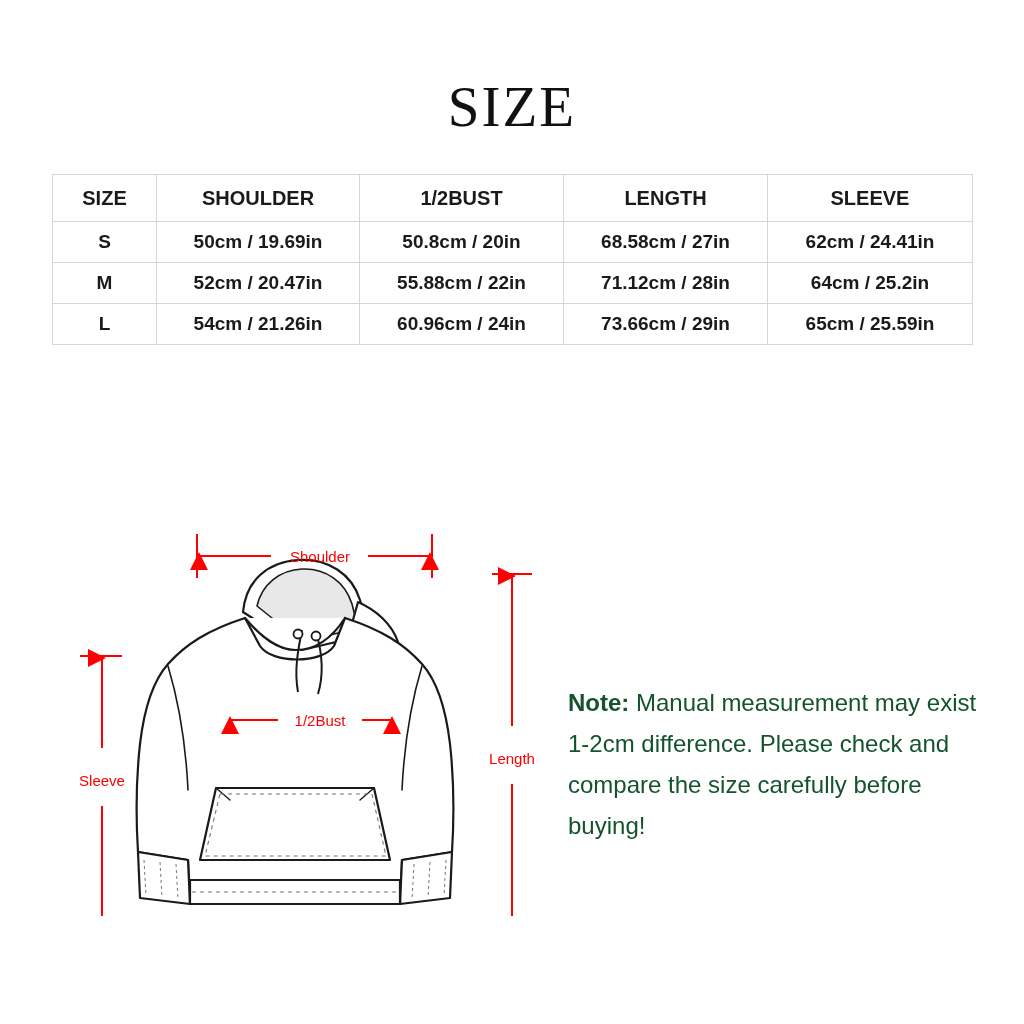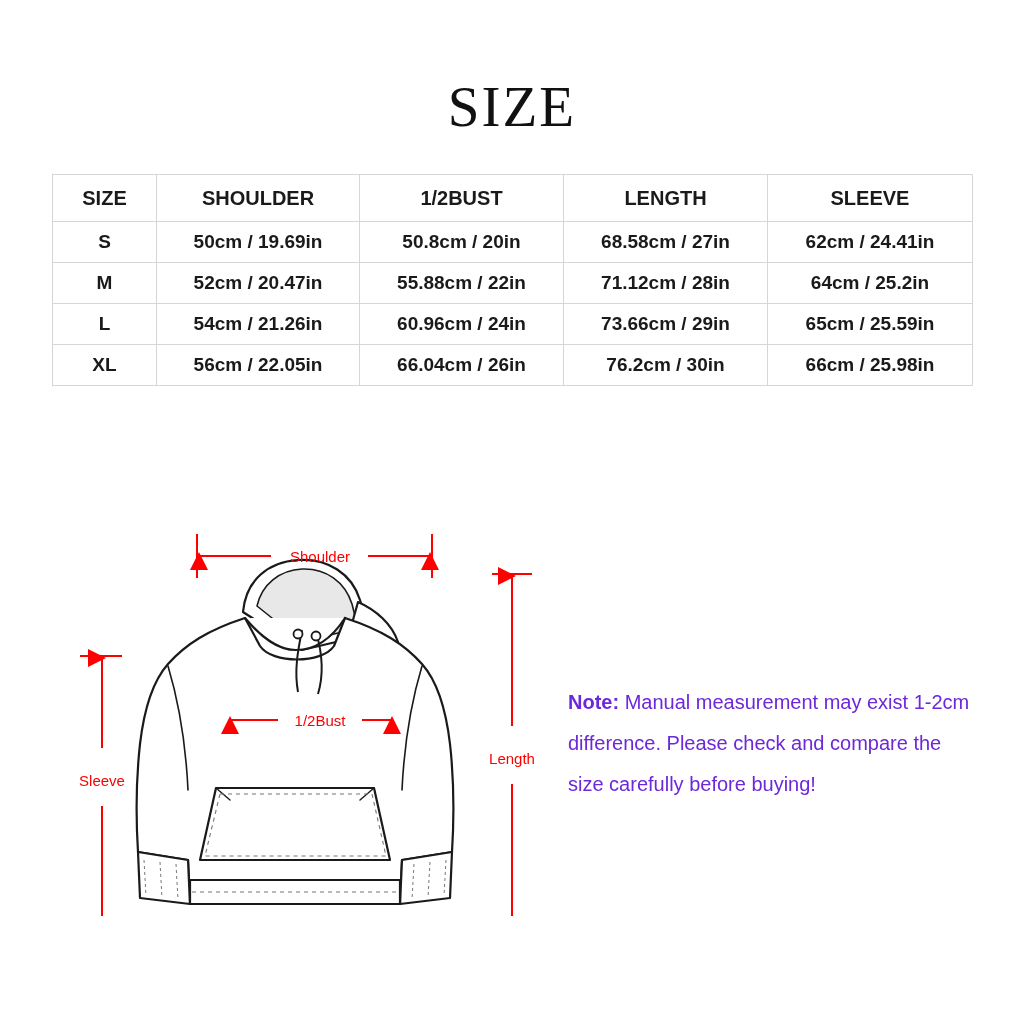--- a/index.html
+++ b/index.html
@@ -55,23 +55,23 @@
     left: 40px; top: 500px;
     width: 560px; height: 480px;
   }
   .illus svg { display: block; }
 
   
   .note {
     position: absolute;
     left: 568px; top: 682px;
     width: 410px;
-    font-size: 20px;
+    font-size: 24px;
     line-height: 41px;
-    color: #6d28d9;
+    color: #14532d;
   }
   .note b { font-weight: bold; }
 </style>
 </head>
 <body>
 
 <div class="page">
 
   <div class="title">SIZE</div>
 
@@ -107,27 +107,20 @@
         <td>71.12cm / 28in</td>
         <td>64cm / 25.2in</td>
       </tr>
       <tr>
         <td class="sz">L</td>
         <td>54cm / 21.26in</td>
         <td>60.96cm / 24in</td>
         <td>73.66cm / 29in</td>
         <td>65cm / 25.59in</td>
       </tr>
-      <tr>
-        <td class="sz">XL</td>
-        <td>56cm / 22.05in</td>
-        <td>66.04cm / 26in</td>
-        <td>76.2cm / 30in</td>
-        <td>66cm / 25.98in</td>
-      </tr>
     </tbody>
   </table>
 
   <div class="illus">
     <svg width="560" height="480" viewBox="0 0 560 480" xmlns="http://www.w3.org/2000/svg">
       <defs>
         <marker id="arrUp" markerWidth="10" markerHeight="10" refX="5" refY="2" orient="auto">
           <path d="M5 0 L9.5 9 L0.5 9 Z" fill="#fe0000"></path>
         </marker>
       </defs>

